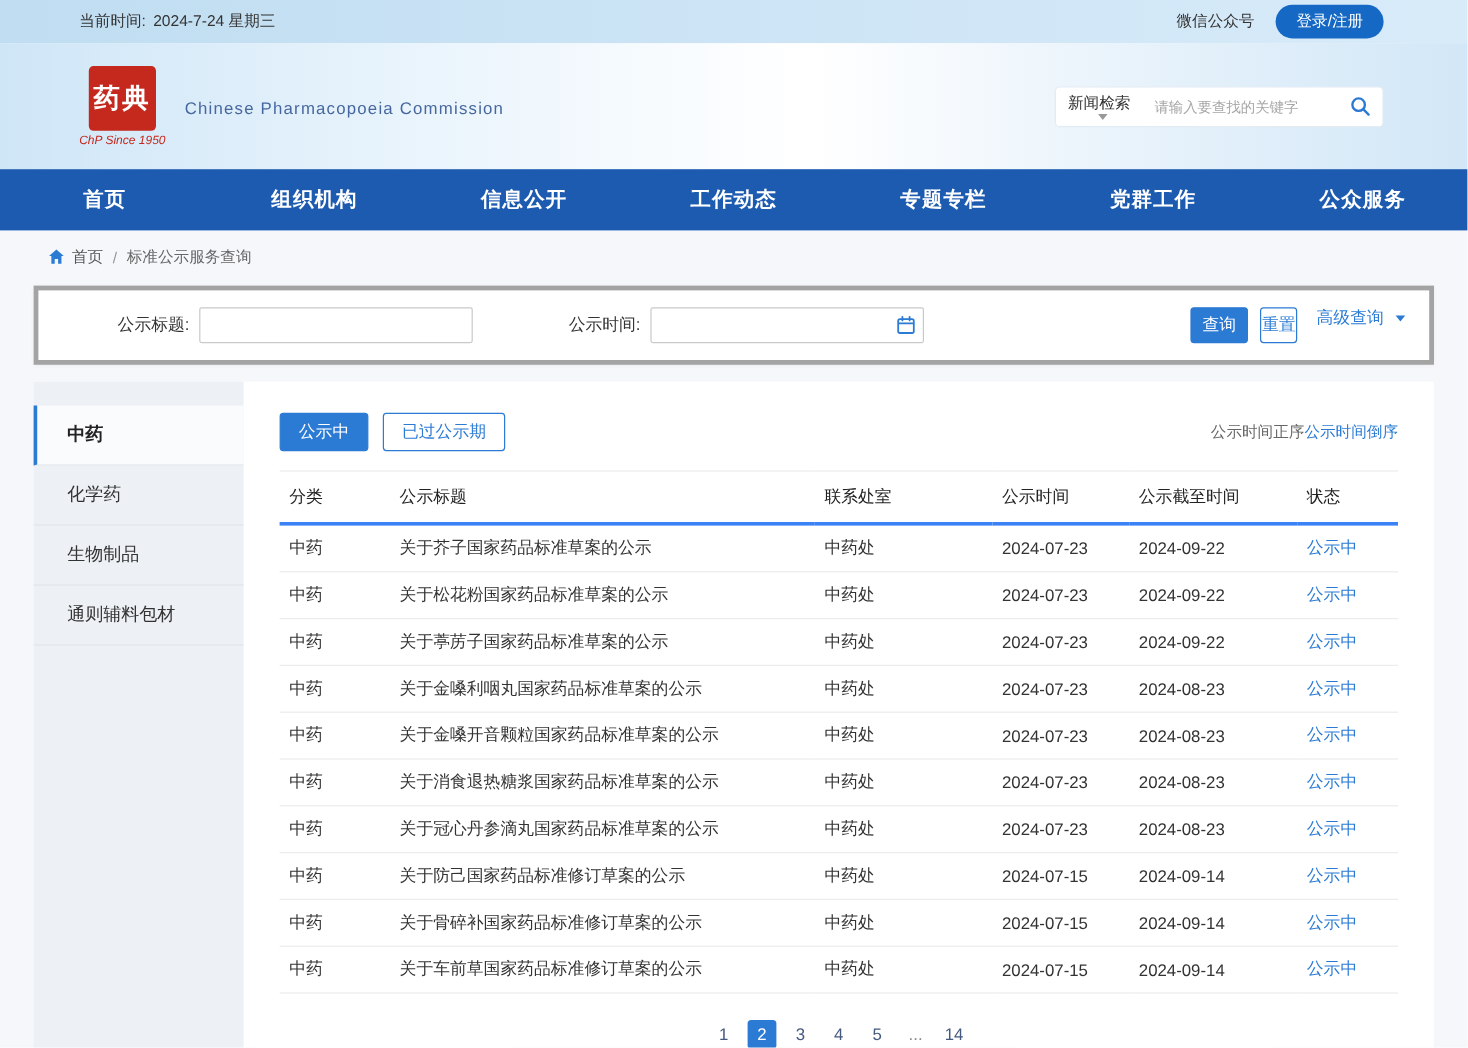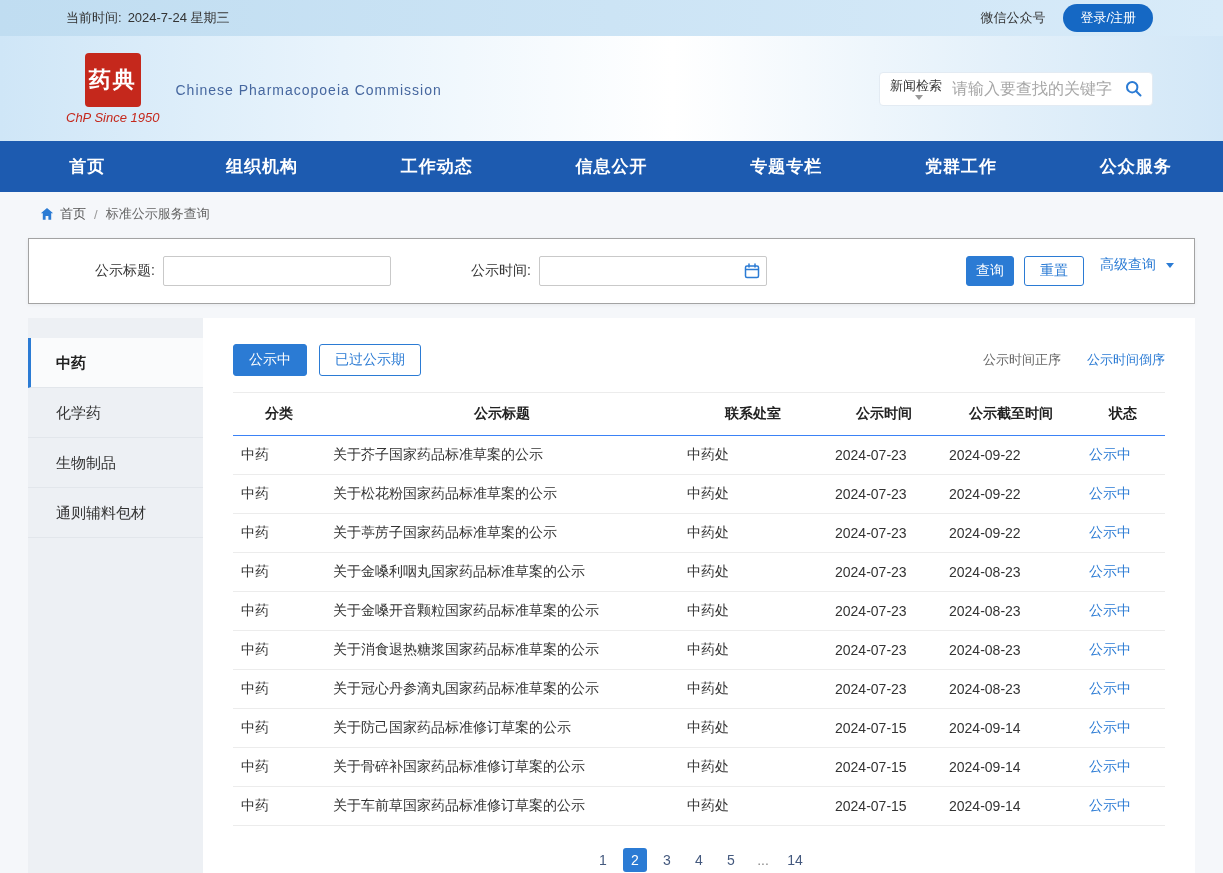--- a/index.html
+++ b/index.html
@@ -24,32 +24,32 @@
   .header {
     height:105px; display:flex; align-items:center; padding:0 70px 0 66px;
     background:linear-gradient(90deg,#cfe6f7 0%,#e9f4fc 28%,#ffffff 55%,#e3f0fa 82%,#d2e7f7 100%);
   }
   .logo { display:flex; flex-direction:column; align-items:center; }
   .logo-seal {
     width:56px; height:54px; background:#c5281c; border-radius:4px; color:#fff;
     display:flex; align-items:center; justify-content:center;
     font-size:22px; font-weight:bold; letter-spacing:2px;
   }
-  .logo-caption { font-size:13px; color:#c5281c; font-style:italic; margin-top:3px; white-space:nowrap; }
+  .logo-caption { font-size:10px; color:#c5281c; font-style:italic; margin-top:3px; white-space:nowrap; }
   .title-block { margin-left:16px; }
   .site-title { font-size:34px; font-weight:bold; color:#1b3a77; letter-spacing:6px; line-height:1.15; }
   .site-subtitle { font-size:14px; color:#46679f; letter-spacing:1px; margin-top:2px; }
   .search-box {
     margin-left:auto; width:274px; height:34px; background:#fff; border:1px solid #e3ebf3;
     border-radius:4px; display:flex; align-items:center; padding:0 10px; font-size:13px;
   }
   .search-cat { display:flex; align-items:center; color:#333; cursor:pointer; white-space:nowrap;flex-direction:column; }
   .search-input {
-    flex:1; border:none; outline:none; background:transparent; font-size:16px;
-    margin-left:10px; color:#c2410c; font-family:inherit; min-width:0;
+    flex:1; border:none; outline:none; background:transparent; font-size:12px;
+    margin-left:20px; color:#c2410c; font-family:inherit; min-width:0;
   }
   .search-input::placeholder { color:#a7a7a7; }
   .search-icon { display:flex; align-items:center; cursor:pointer; margin-left:6px; }
   .caret {
     display:inline-block; width:0; height:0; border-left:4px solid transparent;
     border-right:4px solid transparent; border-top:5px solid #999;
     margin-left:6px; vertical-align:middle;
   }
   .caret.blue { border-top-color:#2b7bd4; }
   
@@ -60,66 +60,66 @@
   }
   
   .breadcrumb { display:flex; align-items:center; padding:13px 40px 11px; font-size:13px; color:#666; }
   .home-icon { display:flex; align-items:center; margin-right:6px; cursor:pointer; }
   .bc-home { color:#555; cursor:pointer; text-decoration:none; }
   .bc-sep { margin:0 8px; color:#999; }
   .bc-current { color:#666; }
   
   .filter-card {
     margin:4px 28px 14px; background:#fff; height:66px; display:flex; align-items:center;
-    padding:0 20px 0 66px; border:1px solid #a3a3a3; box-shadow:0 1px 4px rgba(0,0,0,0.06);
+    padding:0 20px 0 66px; border:4px solid #a3a3a3; box-shadow:0 1px 4px rgba(0,0,0,0.06);
   }
   .filter-label { font-size:14px; color:#333; margin-right:8px; white-space:nowrap; }
   .filter-input {
     width:228px; height:30px; border:1px solid #c9c9c9; border-radius:2px;
     padding:0 8px; font-size:13px; font-family:inherit; outline:none;
   }
   .date-wrap { position:relative; width:228px; }
   .date-wrap .filter-input { width:100%; padding-right:28px; }
   .calendar-icon { position:absolute; right:7px; top:7px; cursor:pointer; display:flex; }
   .gap-lg { width:80px; flex:0 0 auto; }
   .filter-actions { margin-left:auto; display:flex; gap:10px; }
   .btn-primary {
     background:#2b7bd4; color:#fff; border:1px solid #2b7bd4; border-radius:3px;
     width:48px; height:30px; font-size:14px; cursor:pointer; font-family:inherit;
   }
   .btn-outline {
     background:#fff; color:#2b7bd4; border:1px solid #2b7bd4; border-radius:3px;
-    width:60px; height:30px; font-size:14px; cursor:pointer; font-family:inherit;
+    width:31px; height:30px; font-size:14px; cursor:pointer; font-family:inherit;
   }
   .adv-link { color:#2b7bd4; font-size:14px; cursor:pointer; margin-left:6px; white-space:nowrap; }
   
   .main { margin:0 28px; display:flex; min-height:553px; background:#fff; }
   .sidebar { width:175px; background:#edf0f4; padding-top:20px; flex:0 0 auto; }
   .side-item {
     height:50px; line-height:50px; padding-left:28px; font-size:15px; color:#333;
     border-bottom:1px solid #e2e6eb; cursor:pointer;
   }
   .side-item.active {
     background:#fafbfc; border-left:3px solid #2b7bd4; padding-left:25px; font-weight:bold; color:#222;
   }
   .content { flex:1; padding:26px 30px 0; min-width:0; }
   .tabs-row { display:flex; align-items:center; margin-bottom:16px; }
   .tab {
     padding:6px 15px; font-size:14px; border-radius:3px; border:1px solid #2b7bd4;
     background:#fff; color:#2b7bd4; cursor:pointer; margin-right:12px; font-family:inherit;
   }
   .tab-active { background:#2b7bd4; color:#fff; }
-  .sort-links { margin-left:auto; display:flex; gap:26px; font-size:13px; }
+  .sort-links { margin-left:auto; display:flex; font-size:13px; }
   .sort-asc { color:#666; cursor:pointer; }
   .sort-desc { color:#2b7bd4; cursor:pointer; }
   
   .data-table { width:100%; border-collapse:collapse; font-size:14px; color:#333; }
   .data-table th {
-    text-align:center; font-weight:bold; padding:12px 8px; color:#222;
-    border-top:1px solid #ececec; border-bottom:1px solid #3b82f6; white-space:nowrap;
+    text-align:left; font-weight:normal; padding:12px 8px; color:#222;
+    border-top:1px solid #ececec; border-bottom:3px solid #3b82f6; white-space:nowrap;
   }
   .data-table td { padding:10px 8px; border-bottom:1px solid #ececec; }
   .data-table th:nth-child(1) { width:92px; }
   .data-table th:nth-child(3) { width:148px; }
   .data-table th:nth-child(4) { width:114px; }
   .data-table th:nth-child(5) { width:140px; }
   .data-table th:nth-child(6) { width:84px; }
   .title-cell { cursor:pointer; }
   .status-link { color:#2b7bd4; text-decoration:none; cursor:pointer; }
   
@@ -162,22 +162,22 @@
         <circle cx="7.2" cy="7.2" r="5.2" fill="none" stroke="#2b7bd4" stroke-width="2"></circle>
         <line x1="11.2" y1="11.2" x2="15.5" y2="15.5" stroke="#2b7bd4" stroke-width="2" stroke-linecap="round"></line>
       </svg>
     </span>
   </div>
 </div>
 
 <div class="nav">
     <div class="nav-item">首页</div>
     <div class="nav-item">组织机构</div>
+    <div class="nav-item">信息公开</div>
     <div class="nav-item">工作动态</div>
-    <div class="nav-item">信息公开</div>
     <div class="nav-item">专题专栏</div>
     <div class="nav-item">党群工作</div>
     <div class="nav-item">公众服务</div>
   </div>
 
 <div class="breadcrumb">
   <span class="home-icon">
     <svg width="14" height="14" viewBox="0 0 16 16">
       <path d="M8 1 L15 7.2 H12.8 V14.5 H9.6 V10.2 H6.4 V14.5 H3.2 V7.2 H1 Z" fill="#2b7bd4"></path>
     </svg>

